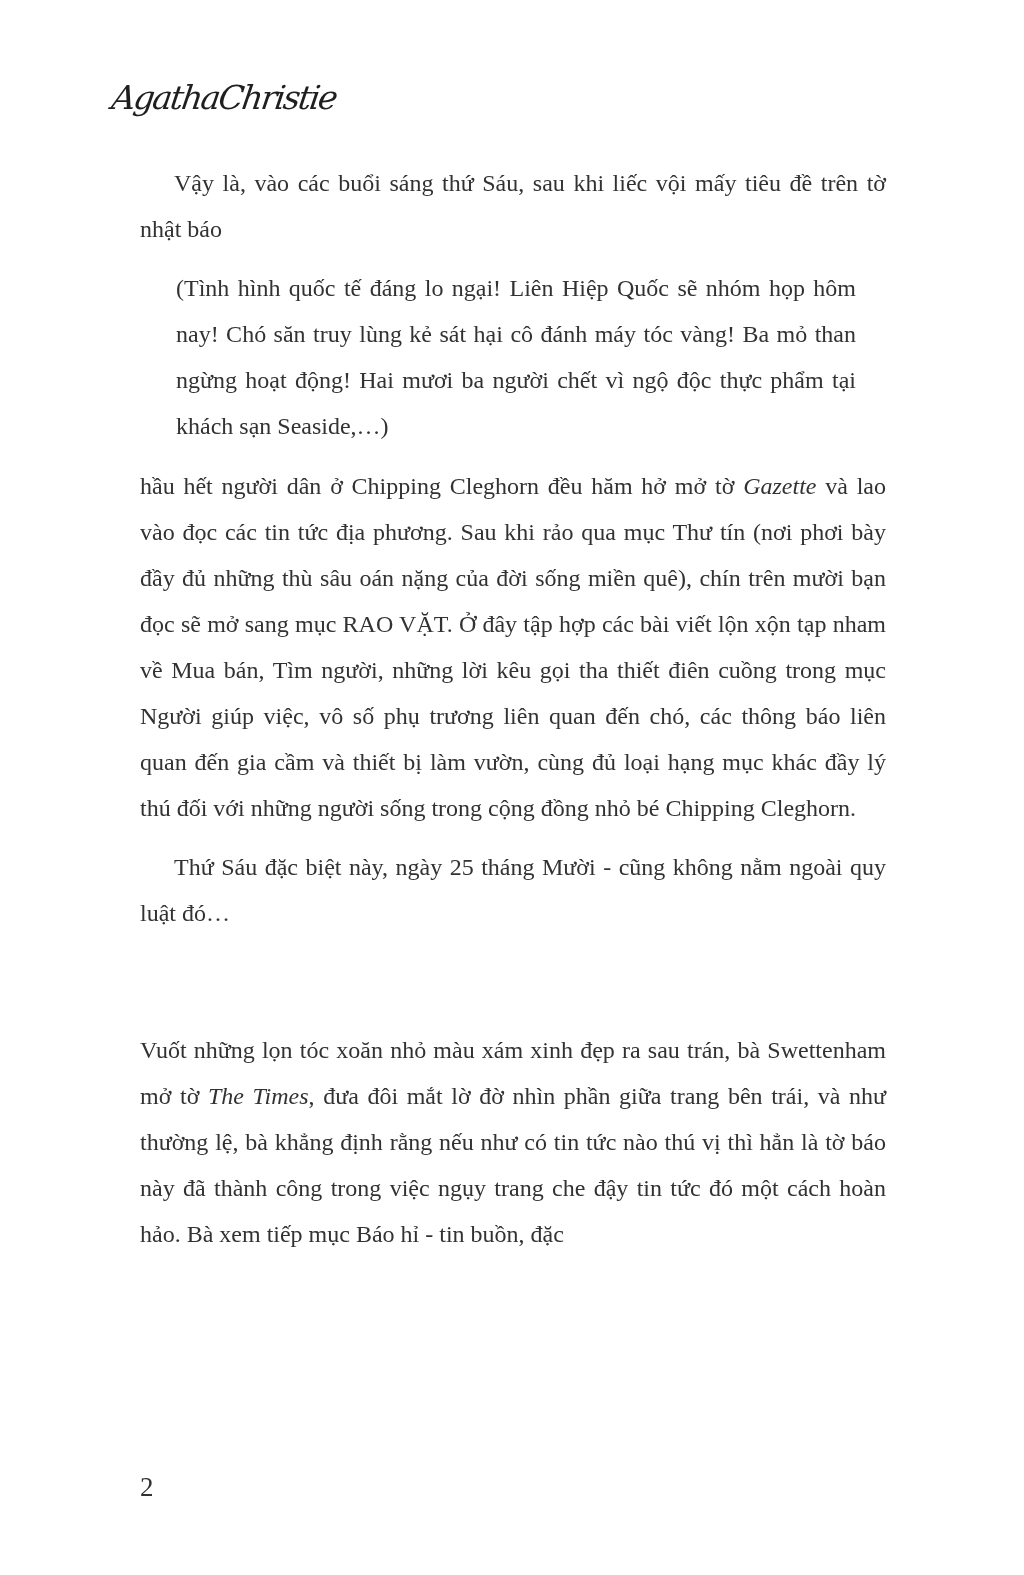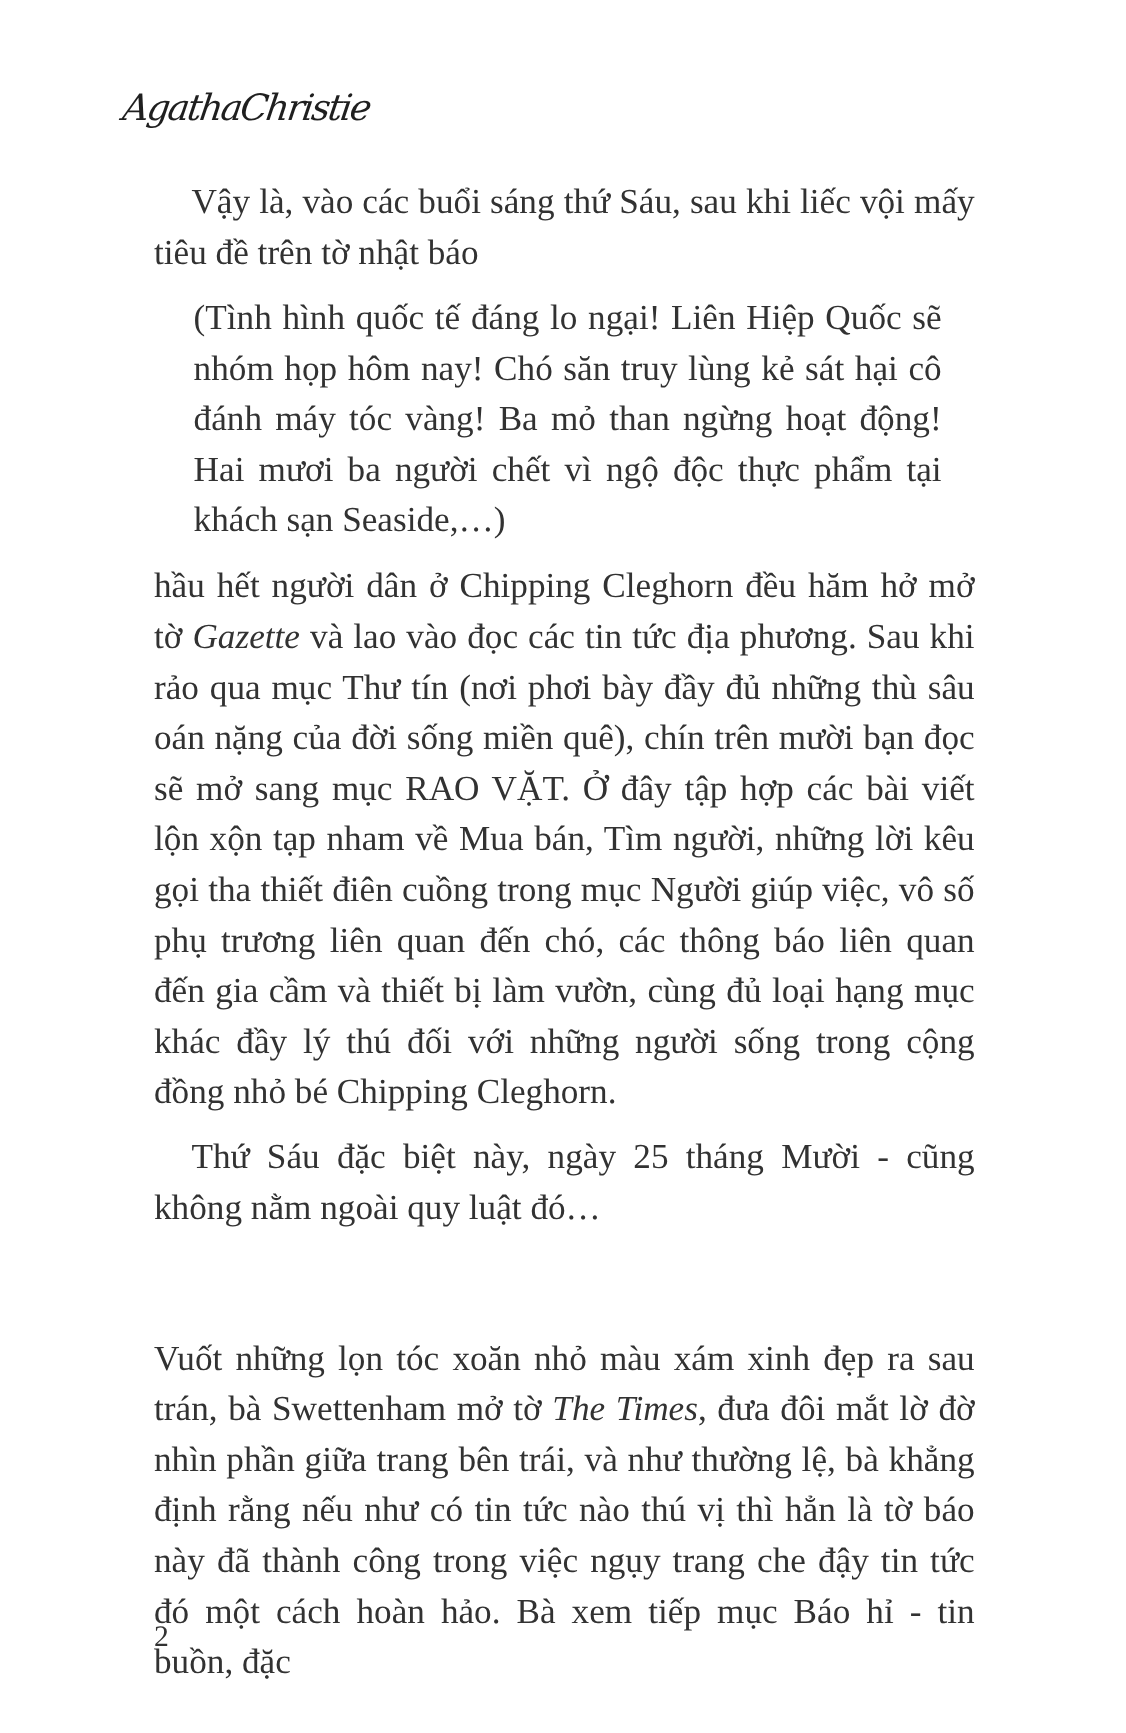--- a/index.html
+++ b/index.html
@@ -26,21 +26,21 @@
     letter-spacing: -2px;
     color: #1f1f1f;
     transform: skewX(-8deg);
     white-space: nowrap;
   }
   .content {
     position: absolute;
     left: 140px;
     top: 160px;
     width: 746px;
-    font-size: 32px;
+    font-size: 24px;
     line-height: 46px;
     text-align: justify;
   }
   .para {
     margin: 0 0 13px 0;
   }
   .para.indent {
     text-indent: 34px;
   }
   .quote {

